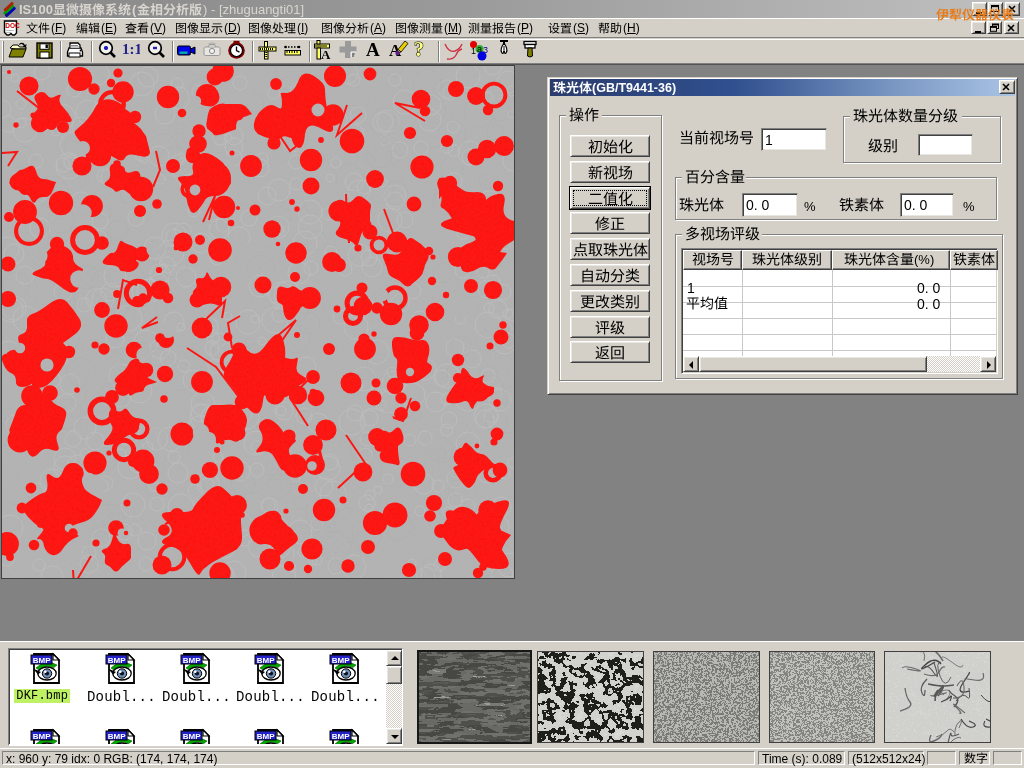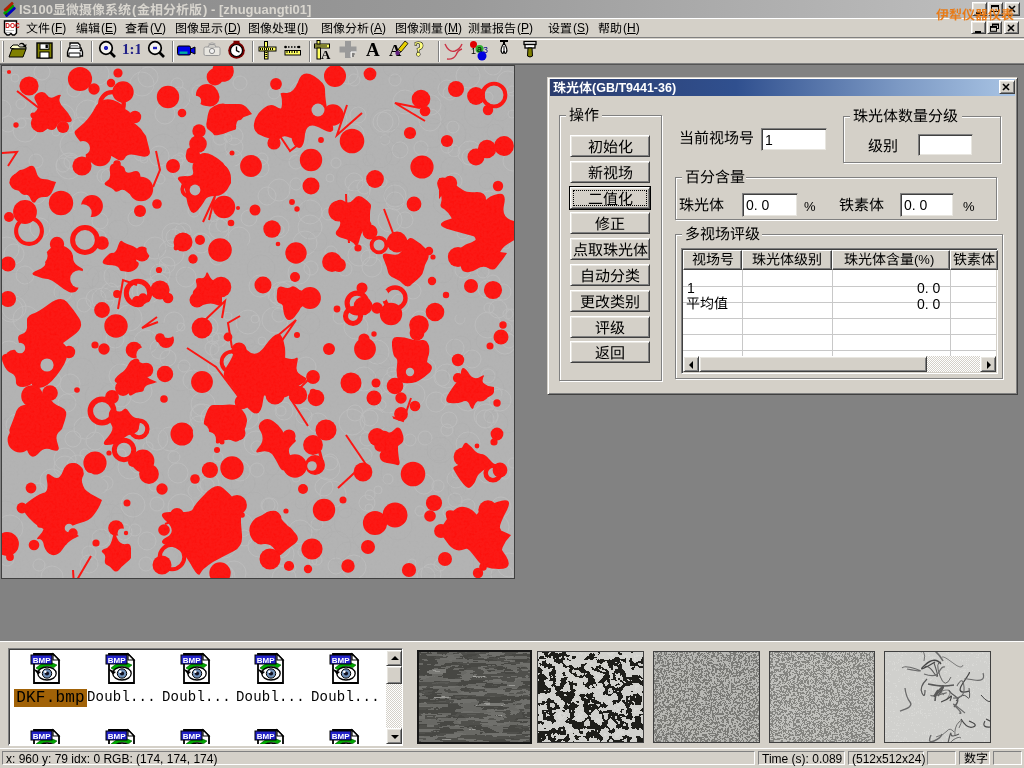--- a/index.html
+++ b/index.html
@@ -115,21 +115,21 @@
 <div class="ab lat" style="left:132px;top:2px;font-size:13px;font-weight:bold;color:#d9d6cf">(</div>
 <svg class="ab" style="left:137px;top:3px" width="66" height="14">
     <g fill="#d9d6cf" transform="translate(0,11.4) scale(0.013)">
       <use href="#b6" x="0"></use>
       <use href="#b7" x="1000"></use>
       <use href="#b8" x="2000"></use>
       <use href="#b9" x="3000"></use>
       <use href="#b10" x="4000"></use>
     </g>
   </svg>
-<div class="ab lat" style="left:203px;top:2px;font-size:13px;font-weight:bold;color:#d9d6cf">) - [zhuguangti01]</div>
+<div class="ab lat" style="left:203px;top:2px;font-size:13px;font-weight:normal;color:#d9d6cf">) - [zhuguangti01]</div>
 <div class="ab btn3" style="left:972px;top:2px;width:15px;height:14px;background:#d4d0c8">
     <svg width="13" height="12" style="display:block">
       <rect x="3" y="9" width="6" height="2" fill="#000"></rect>
     </svg>
   </div>
 <div class="ab btn3" style="left:988px;top:2px;width:15px;height:14px;background:#d4d0c8">
     <svg width="13" height="12" style="display:block">
       <rect x="2.5" y="2.5" width="7" height="6" fill="none" stroke="#000"></rect>
       <rect x="2.5" y="2.5" width="7" height="1.6" fill="#000"></rect>
     </svg>
@@ -1561,21 +1561,21 @@
     <path d="M23 2 l6 6 h-6z" fill="#fff" stroke="#000" stroke-width="1.2"></path>
     <path d="M6 16 q10-9.5 21-3 l-3.5 2.8 q-8-4.5 -13.5 2.8z" fill="#00a800" stroke="#005800" stroke-width="0.6"></path>
     <ellipse cx="17" cy="21.5" rx="9.2" ry="6.5" fill="#fff" stroke="#000" stroke-width="1.3"></ellipse>
     <circle cx="17" cy="21.5" r="4.7" fill="#7090b8" stroke="#000"></circle>
     <circle cx="17" cy="21.5" r="2.1" fill="#101020"></circle>
     <circle cx="15.3" cy="19.7" r="1.3" fill="#fff"></circle>
     <path d="M3 16.5 l8 3.5 -3 2.5z" fill="#000"></path>
     <rect x="1" y="3" width="21" height="9" fill="#2222c8" stroke="#000"></rect>
     <text x="2.8" y="10.6" font-family="Liberation Sans" font-weight="bold" font-size="8" fill="#fff">BMP</text>
   </svg>
-<div class="ab mono" style="left:14.25px;top:689px;font-size:16px;letter-spacing:0.2px;color:#000;background:#a16207;padding:0 2px">DKF.bmp</div>
+<div class="ab mono" style="left:14.25px;top:689px;font-size:12px;letter-spacing:0.2px;color:#000;background:#bef264;padding:0 2px">DKF.bmp</div>
 <svg class="ab" style="left:30px;top:728px" width="32" height="32">
     <path d="M4 2 h19 l6 6 v23 H4z" fill="#fff" stroke="#000" stroke-width="1.8"></path>
     <path d="M23 2 l6 6 h-6z" fill="#fff" stroke="#000" stroke-width="1.2"></path>
     <path d="M6 16 q10-9.5 21-3 l-3.5 2.8 q-8-4.5 -13.5 2.8z" fill="#00a800" stroke="#005800" stroke-width="0.6"></path>
     <ellipse cx="17" cy="21.5" rx="9.2" ry="6.5" fill="#fff" stroke="#000" stroke-width="1.3"></ellipse>
     <circle cx="17" cy="21.5" r="4.7" fill="#7090b8" stroke="#000"></circle>
     <circle cx="17" cy="21.5" r="2.1" fill="#101020"></circle>
     <circle cx="15.3" cy="19.7" r="1.3" fill="#fff"></circle>
     <path d="M3 16.5 l8 3.5 -3 2.5z" fill="#000"></path>
     <rect x="1" y="3" width="21" height="9" fill="#2222c8" stroke="#000"></rect>

